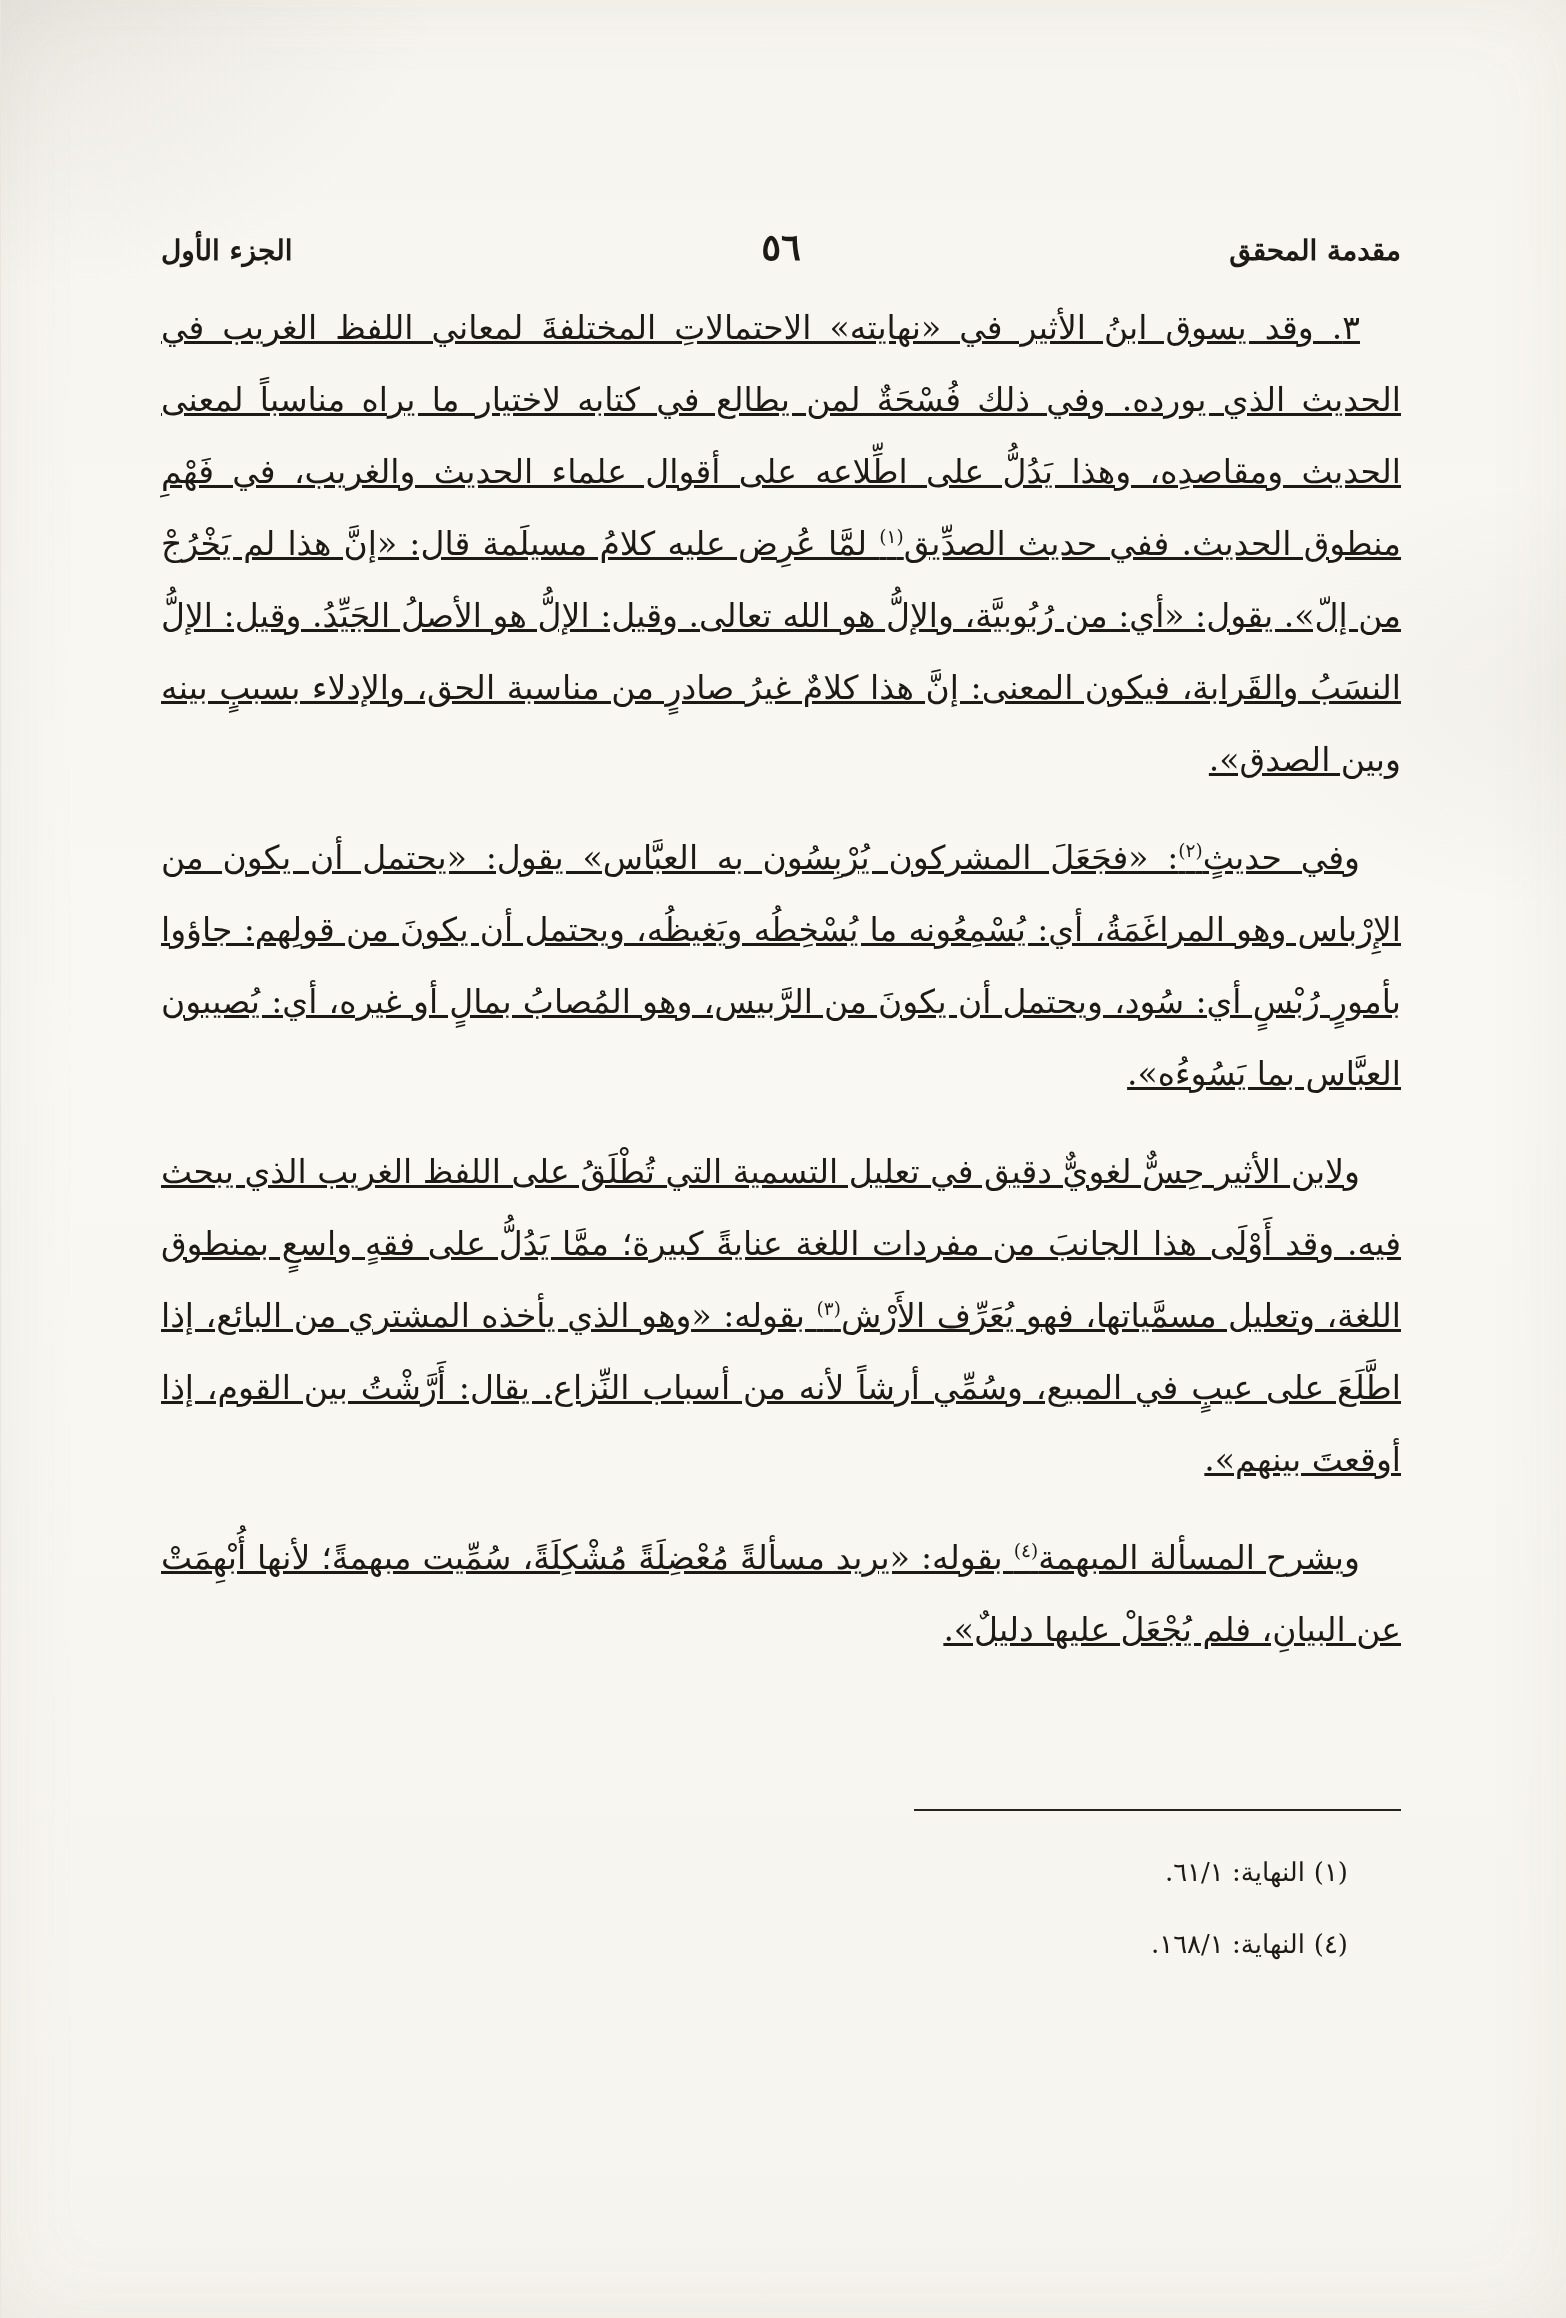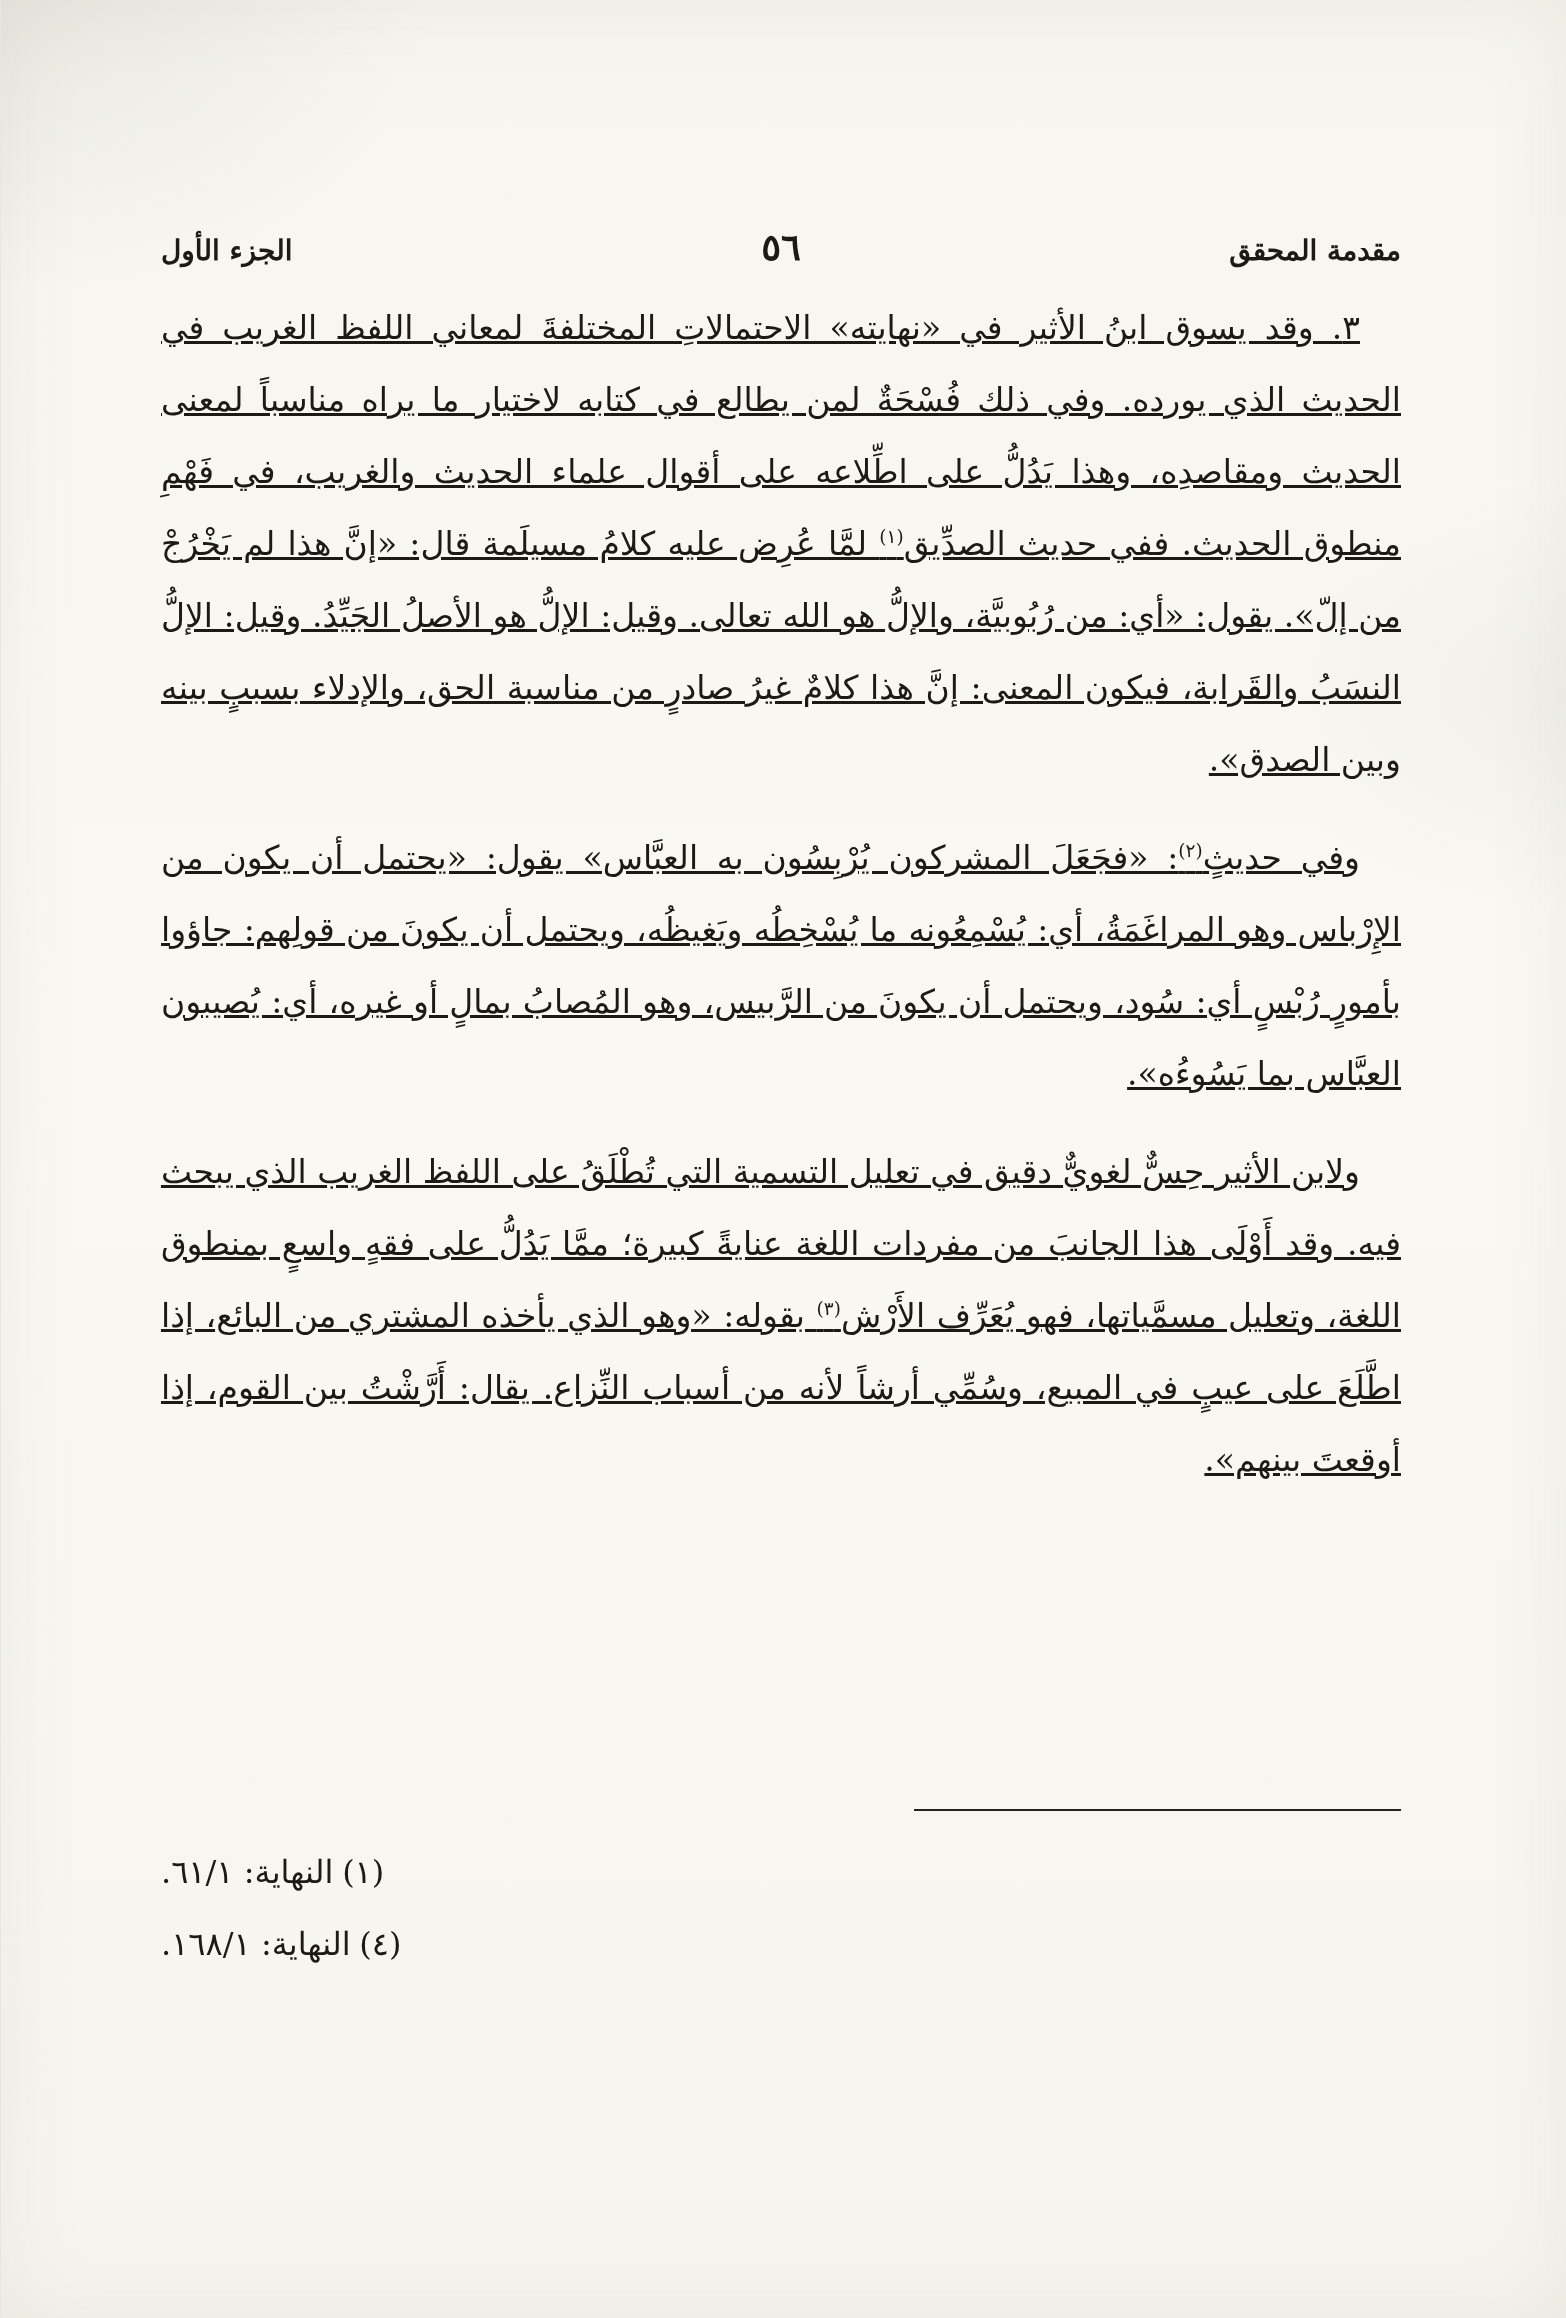--- a/index.html
+++ b/index.html
@@ -70,22 +70,22 @@
     right: 166px;
     width: 487px;
     height: 1.9px;
     background: #26231f;
   }
   .footnotes {
     position: absolute;
     top: 1852px;
     right: 219px;
     left: 161px;
-    text-align: left;
-    font-size: 32px;
+    text-align: right;
+    font-size: 26px;
     line-height: 40px;
     font-weight: 500;
   }
   .footnote { margin-bottom: 32px; }
   .footnote .fn-number { margin-left: 8.8px; }
 </style>
 </head>
 <body>
 
 <div class="page">
@@ -93,20 +93,21 @@
   <header class="page-header">
     <span class="header-right">مقدمة المحقق</span>
     <span class="header-center">٥٦</span>
     <span class="header-left">الجزء الأول</span>
   </header>
 
   <main class="body-text">
       <p class="para">٣. وقد يسوق ابنُ الأثير في «نهايته» الاحتمالاتِ المختلفةَ لمعاني اللفظ الغريب في الحديث الذي يورده. وفي ذلك فُسْحَةٌ لمن يطالع في كتابه لاختيار ما يراه مناسباً لمعنى الحديث ومقاصدِه، وهذا يَدُلُّ على اطِّلاعه على أقوال علماء الحديث والغريب، في فَهْمِ منطوق الحديث. ففي حديث الصدِّيق<sup class="fn-marker">(١)</sup> لمَّا عُرِض عليه كلامُ مسيلَمة قال: «إنَّ هذا لم يَخْرُجْ من إلّ». يقول: «أي: من رُبُوبيَّة، والإلُّ هو الله تعالى. وقيل: الإلُّ هو الأصلُ الجَيِّدُ. وقيل: الإلُّ النسَبُ والقَرابة، فيكون المعنى: إنَّ هذا كلامٌ غيرُ صادرٍ من مناسبة الحق، والإدلاء بسببٍ بينه وبين الصدق».</p>
       <p class="para">وفي حديثٍ<sup class="fn-marker">(٢)</sup>: «فجَعَلَ المشركون يُرْبِسُون به العبَّاس» يقول: «يحتمل أن يكون من الإِرْباس وهو المراغَمَةُ، أي: يُسْمِعُونه ما يُسْخِطُه ويَغيظُه، ويحتمل أن يكونَ من قولِهم: جاؤوا بأمورٍ رُبْسٍ أي: سُود، ويحتمل أن يكونَ من الرَّبيس، وهو المُصابُ بمالٍ أو غيره، أي: يُصيبون العبَّاس بما يَسُوءُه».</p>
       <p class="para">ولابن الأثير حِسٌّ لغويٌّ دقيق في تعليل التسمية التي تُطْلَقُ على اللفظ الغريب الذي يبحث فيه. وقد أَوْلَى هذا الجانبَ من مفردات اللغة عنايةً كبيرة؛ ممَّا يَدُلُّ على فقهٍ واسعٍ بمنطوق اللغة، وتعليل مسمَّياتها، فهو يُعَرِّف الأَرْش<sup class="fn-marker">(٣)</sup> بقوله: «وهو الذي يأخذه المشتري من البائع، إذا اطَّلَعَ على عيبٍ في المبيع، وسُمِّي أرشاً لأنه من أسباب النِّزاع. يقال: أَرَّشْتُ بين القوم، إذا أوقعتَ بينهم».</p>
+      <p class="para">ويشرح المسألة المبهمة<sup class="fn-marker">(٤)</sup> بقوله: «يريد مسألةً مُعْضِلَةً مُشْكِلَةً، سُمِّيت مبهمةً؛ لأنها أُبْهِمَتْ عن البيانِ، فلم يُجْعَلْ عليها دليلٌ».</p>
     </main>
 
   <div class="footnote-sep"></div>
 
   <section class="footnotes">
       <div class="footnote"><span class="fn-number">(١)</span><span>النهاية: ٦١/١.</span></div>
       <div class="footnote"><span class="fn-number">(٤)</span><span>النهاية: ١٦٨/١.</span></div>
     </section>
 
 </div>

